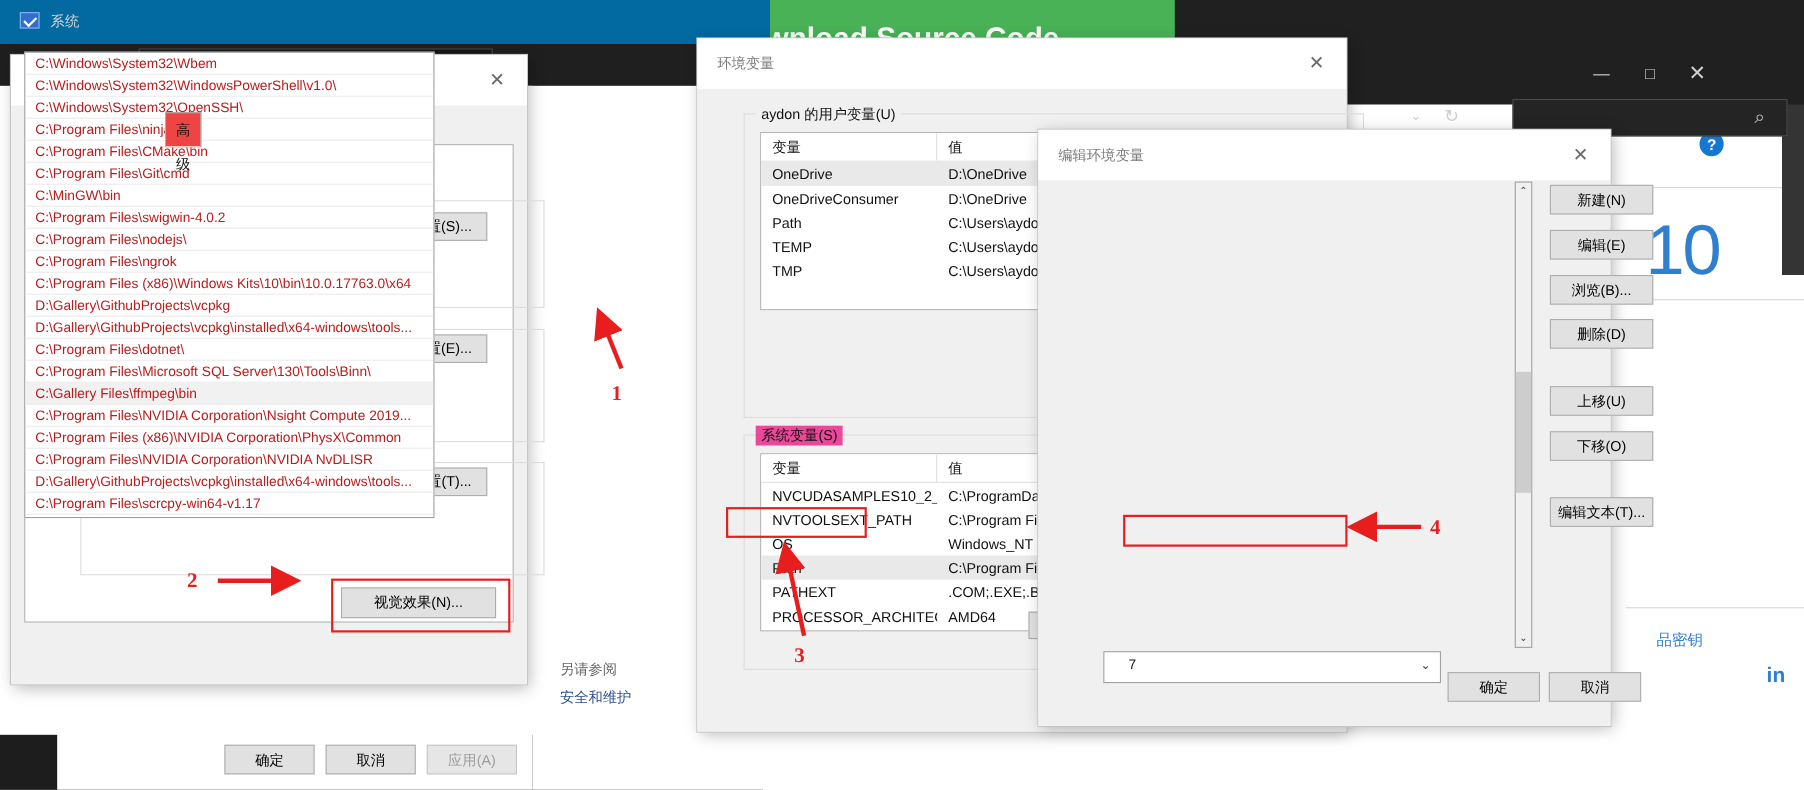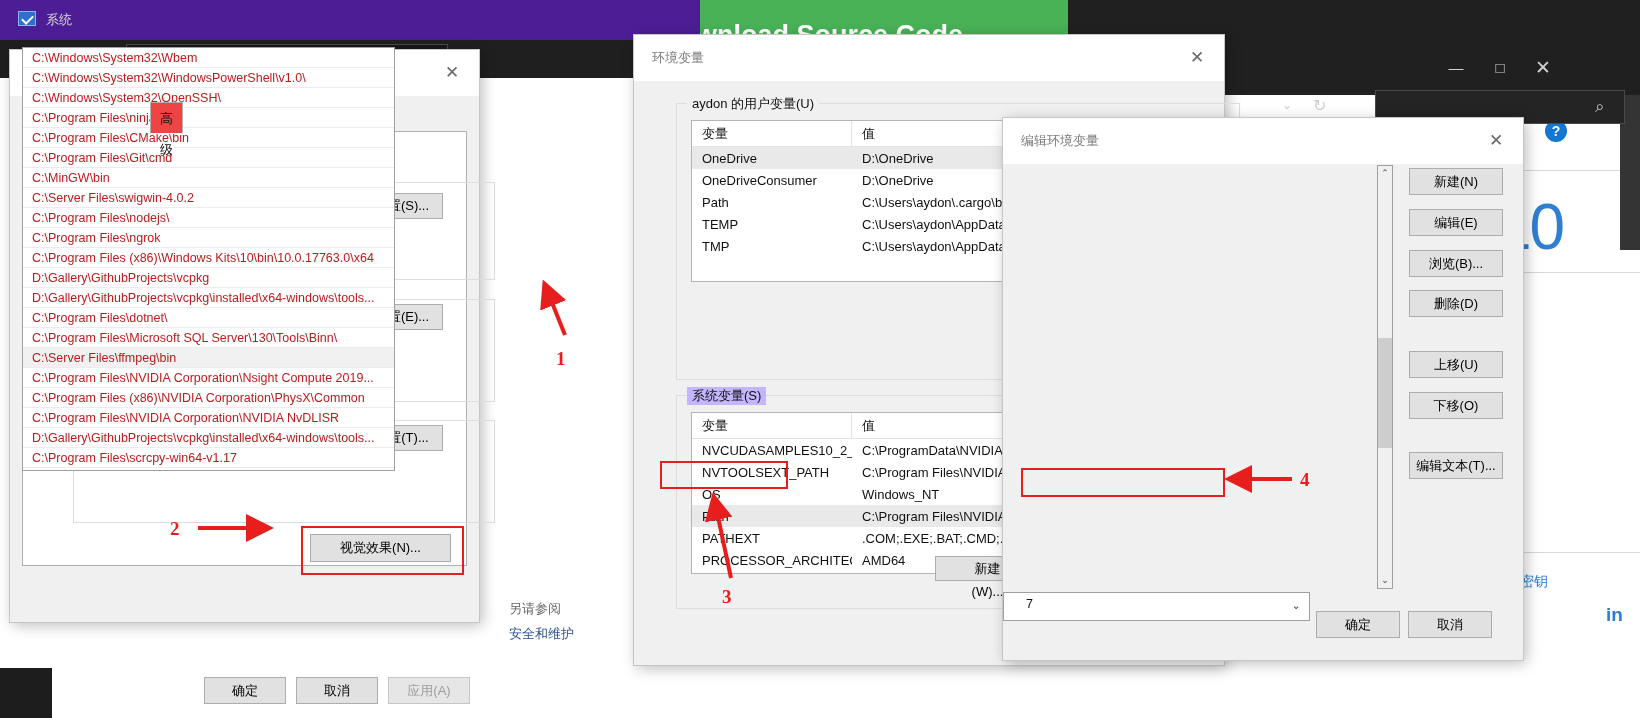--- a/index.html
+++ b/index.html
@@ -75,21 +75,21 @@
   #grp-boot{left:22px;top:288px;width:420px;height:101px;}
   #btn-boot{left:338px;top:293px;width:82px;height:26px;line-height:24px;}
   #btn-env{left:287px;top:402px;width:141px;height:28px;line-height:26px;}
   #env-hl{position:absolute;left:278px;top:394px;width:159px;height:45px;border:2px solid #e81e1e;}
   #btn-ok1{left:194px;top:581px;width:82px;height:27px;line-height:25px;}
   #btn-cancel1{left:286px;top:581px;width:82px;height:27px;line-height:25px;}
   #btn-apply1{left:378px;top:581px;width:82px;height:27px;line-height:25px;}
 
   
   #syswin{left:484px;top:50px;width:700px;height:668px;background:#ffffff;box-shadow:0 0 0 1px #6b6b6b;}
-  #syswin .hdr{position:absolute;left:0;top:0;width:700px;height:40px;background:#4c1d95;}
+  #syswin .hdr{position:absolute;left:0;top:0;width:700px;height:40px;background:#0369a1;}
   #syswin .hdr .ico{position:absolute;left:18px;top:11px;width:18px;height:15px;background:#2f6fd0;
                     border:1px solid #86b6ee;box-sizing:border-box;}
   #syswin .hdr .ico:after{content:"";position:absolute;left:3px;top:3px;width:9px;height:5px;border-left:2px solid #ffffff;
                     border-bottom:2px solid #ffffff;transform:rotate(-45deg);}
   #syswin .hdr .t{position:absolute;left:46px;top:11px;font-size:13px;color:#d6d6d6;}
   #syswin .navbar{position:absolute;left:0;top:40px;width:700px;height:38px;background:#1f1f1f;}
   .navico{position:absolute;color:#d4d4d4;font-size:17px;}
   #nav-back{left:17px;top:48px;}
   #nav-fwd{left:50px;top:48px;}
   #nav-down{left:80px;top:50px;font-size:12px;}
@@ -114,36 +114,36 @@
   #adv-hl{position:absolute;left:161px;top:292px;width:135px;height:28px;border:2px solid #e81e1e;}
   #cp-seealso{left:509px;top:600px;color:#666;}
   #cp-sec{left:509px;top:625px;}
 
   
   #envwin{left:634px;top:35px;width:590px;height:630px;}
   #envwin .body{position:absolute;left:0;top:46px;right:0;bottom:0;background:#f0f0f0;}
   #env-grp-user{left:14px;top:22px;width:562px;height:275px;border:1px solid #dcdcdc;}
   #env-grp-user>.group-lbl{background:#f0f0f0;}
   #env-grp-sys{left:14px;top:314px;width:562px;height:212px;border:1px solid #dcdcdc;}
-  #env-grp-sys>.group-lbl{background:#c4b5fd;}
+  #env-grp-sys>.group-lbl{background:#ec4899;}
   .tbl{position:absolute;background:#ffffff;border:1px solid #b5b5b5;overflow:hidden;}
   .tbl-head{display:flex;height:25px;border-bottom:1px solid #e2e2e2;background:#ffffff;}
   .tbl-head .c{font-size:13px;color:#111;padding:4px 0 0 10px;box-sizing:border-box;}
   .tbl-head .c.k{width:160px;border-right:1px solid #e2e2e2;}
   .row{display:flex;height:22px;align-items:center;font-size:13px;color:#111;}
   .row.sel{background:#e9e9e9;}
   .row .k{width:160px;padding-left:10px;box-sizing:border-box;white-space:nowrap;overflow:hidden;}
   .row .v{padding-left:10px;box-sizing:border-box;white-space:nowrap;overflow:hidden;}
   #user-tbl{left:14px;top:16px;width:532px;height:160px;}
   #sys-tbl{left:14px;top:16px;width:532px;height:160px;}
   #btn-user-new{left:435px;top:189px;width:76px;height:25px;line-height:23px;}
   #path-hl{position:absolute;left:660px;top:461px;width:124px;height:24px;border:2px solid #e81e1e;}
 
   
-  #editwin{left:1003px;top:118px;width:520px;height:542px;}
+  #editwin{left:944px;top:118px;width:520px;height:542px;}
   #editwin .body{position:absolute;left:0;top:46px;right:0;bottom:0;background:#f0f0f0;}
   #edit-list{position:absolute;left:22px;top:47px;width:371px;height:422px;background:#ffffff;border:1px solid #a0a0a0;overflow:hidden;}
   .pathrow{height:20px;line-height:20px;font-size:12.5px;color:#b91c1c;padding-left:9px;
            border-bottom:1px solid #ececec;white-space:nowrap;overflow:hidden;box-sizing:border-box;}
   .pathrow.sel{background:#f1f1f1;}
   #edit-scroll{position:absolute;left:1377px;top:165px;width:16px;height:424px;background:#f0f0f0;border:1px solid #a0a0a0;box-sizing:border-box;}
   #edit-scroll .up{position:absolute;left:0;top:0;width:14px;height:15px;text-align:center;font-size:9px;line-height:15px;color:#444;}
   #edit-scroll .dn{position:absolute;left:0;bottom:0;width:14px;height:15px;text-align:center;font-size:9px;line-height:15px;color:#444;}
   #edit-scroll .thumb{position:absolute;left:0;top:172px;width:14px;height:110px;background:#cdcdcd;}
   .ebtn{position:absolute;left:1409px;width:94px;height:27px;line-height:25px;background:#e1e1e1;border:1px solid #adadad;
@@ -392,29 +392,29 @@
 </div>
 
 <div class="abs" id="edit-list">
   <div class="pathrow">C:\Windows\System32\Wbem</div>
   <div class="pathrow">C:\Windows\System32\WindowsPowerShell\v1.0\</div>
   <div class="pathrow">C:\Windows\System32\OpenSSH\</div>
   <div class="pathrow">C:\Program Files\ninja</div>
   <div class="pathrow">C:\Program Files\CMake\bin</div>
   <div class="pathrow">C:\Program Files\Git\cmd</div>
   <div class="pathrow">C:\MinGW\bin</div>
-  <div class="pathrow">C:\Server Files\swigwin-4.0.2</div>
+  <div class="pathrow">C:\Program Files\swigwin-4.0.2</div>
   <div class="pathrow">C:\Program Files\nodejs\</div>
   <div class="pathrow">C:\Program Files\ngrok</div>
   <div class="pathrow">C:\Program Files (x86)\Windows Kits\10\bin\10.0.17763.0\x64</div>
   <div class="pathrow">D:\Gallery\GithubProjects\vcpkg</div>
   <div class="pathrow">D:\Gallery\GithubProjects\vcpkg\installed\x64-windows\tools...</div>
   <div class="pathrow">C:\Program Files\dotnet\</div>
   <div class="pathrow">C:\Program Files\Microsoft SQL Server\130\Tools\Binn\</div>
-  <div class="pathrow sel">C:\Server Files\ffmpeg\bin</div>
+  <div class="pathrow sel">C:\Gallery Files\ffmpeg\bin</div>
   <div class="pathrow">C:\Program Files\NVIDIA Corporation\Nsight Compute 2019...</div>
   <div class="pathrow">C:\Program Files (x86)\NVIDIA Corporation\PhysX\Common</div>
   <div class="pathrow">C:\Program Files\NVIDIA Corporation\NVIDIA NvDLISR</div>
   <div class="pathrow">D:\Gallery\GithubProjects\vcpkg\installed\x64-windows\tools...</div>
   <div class="pathrow">C:\Program Files\scrcpy-win64-v1.17</div>
 </div>
 <div class="abs" id="edit-scroll">
   <div class="up">⌃</div>
   <div class="thumb"></div>
   <div class="dn">⌄</div>

